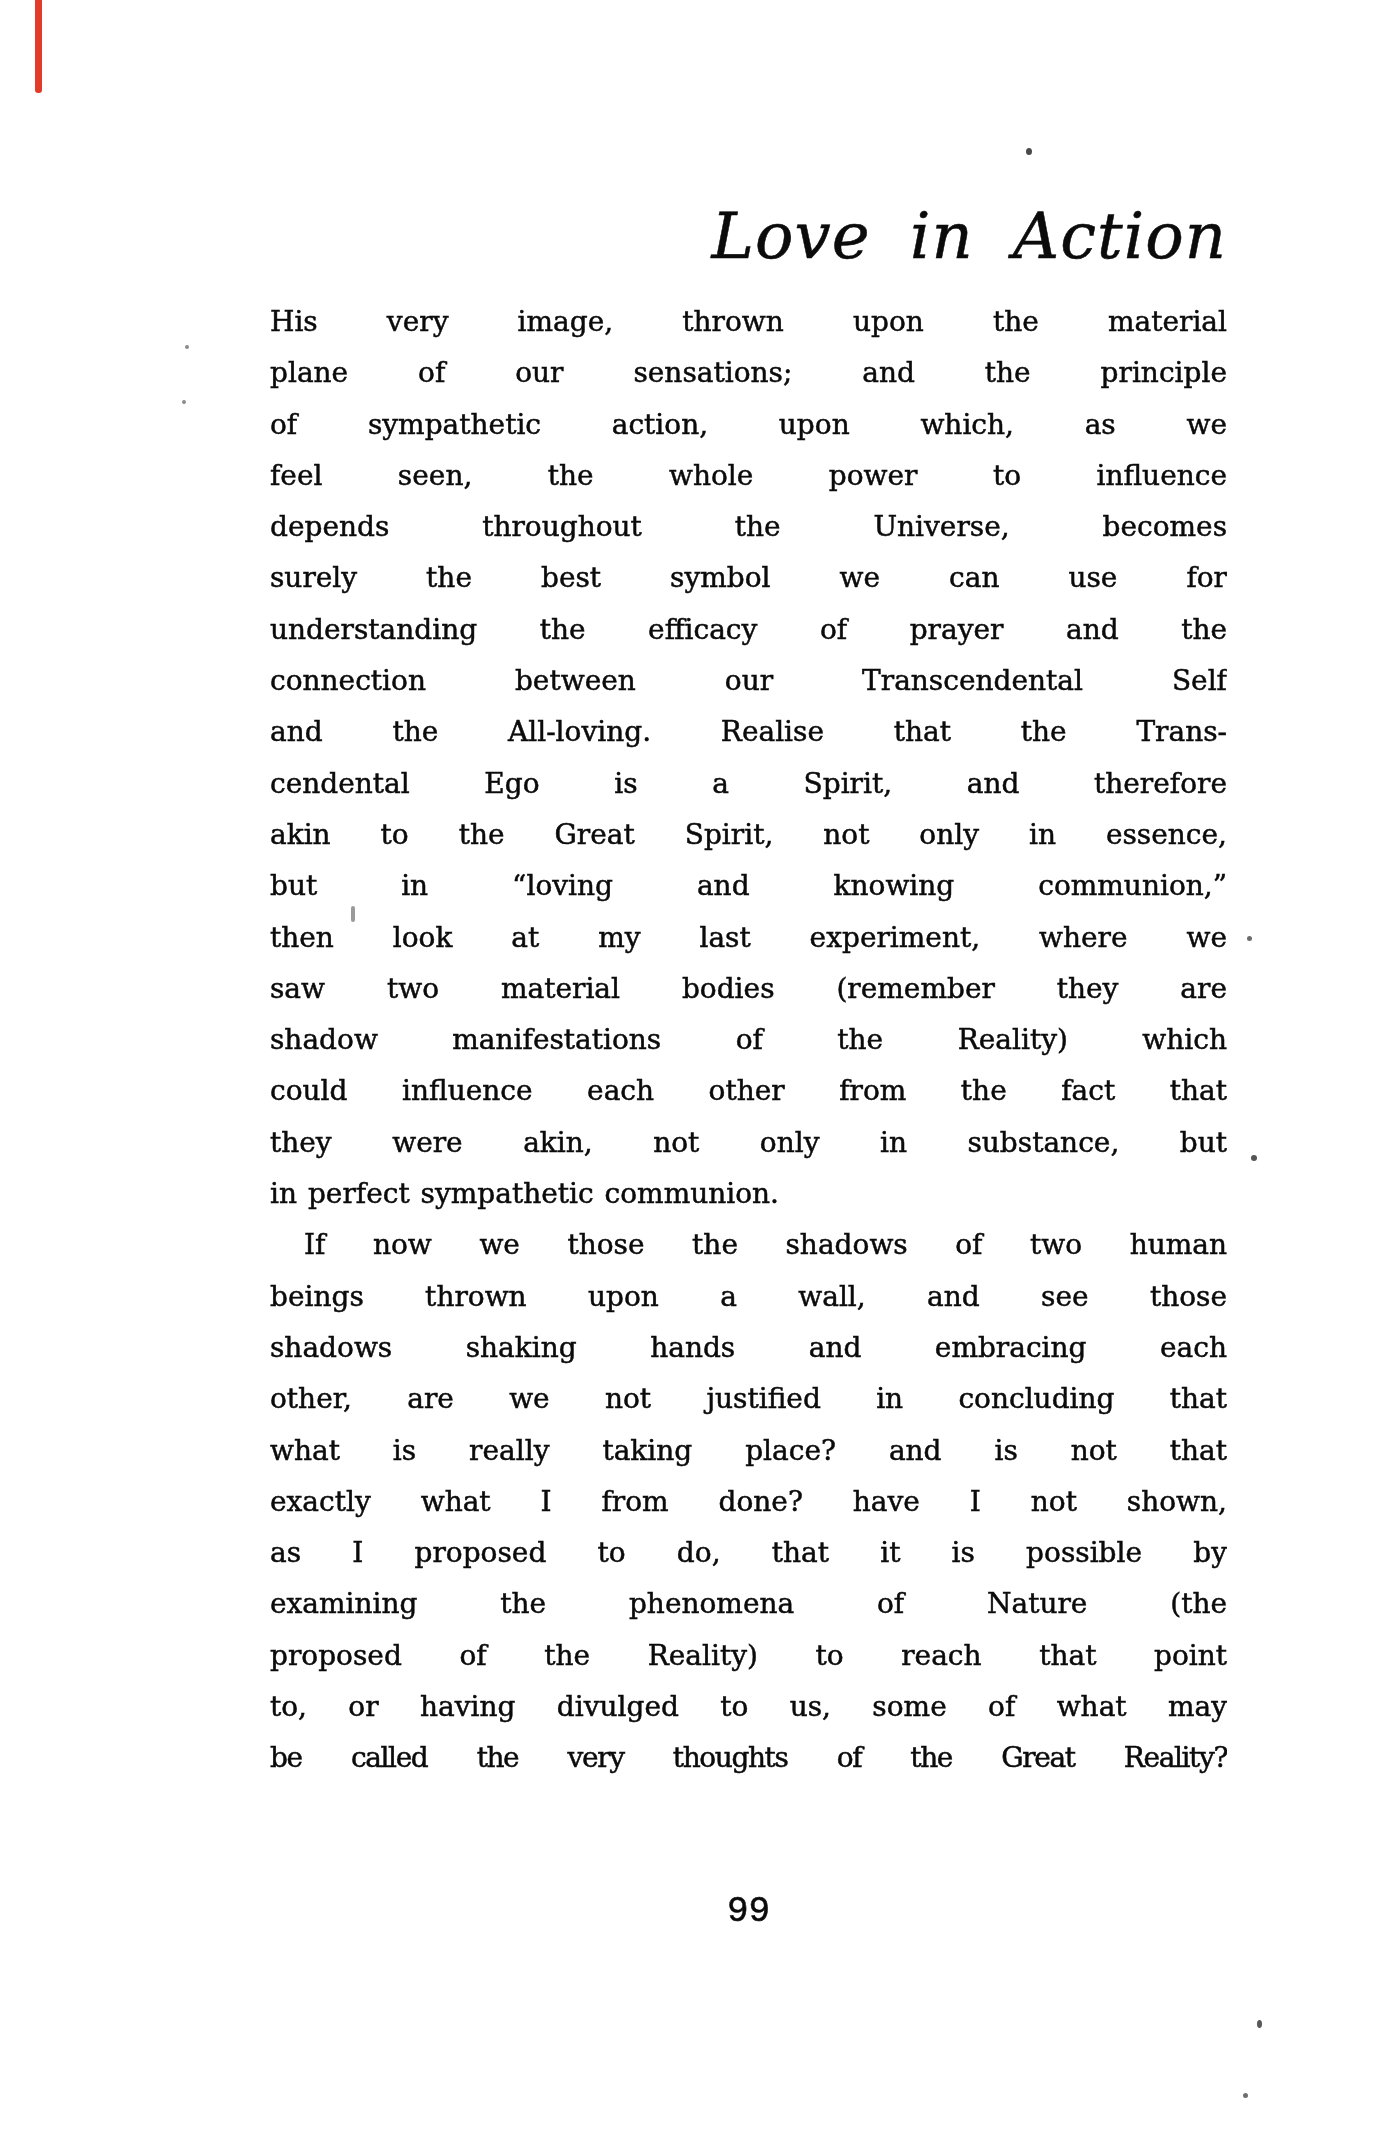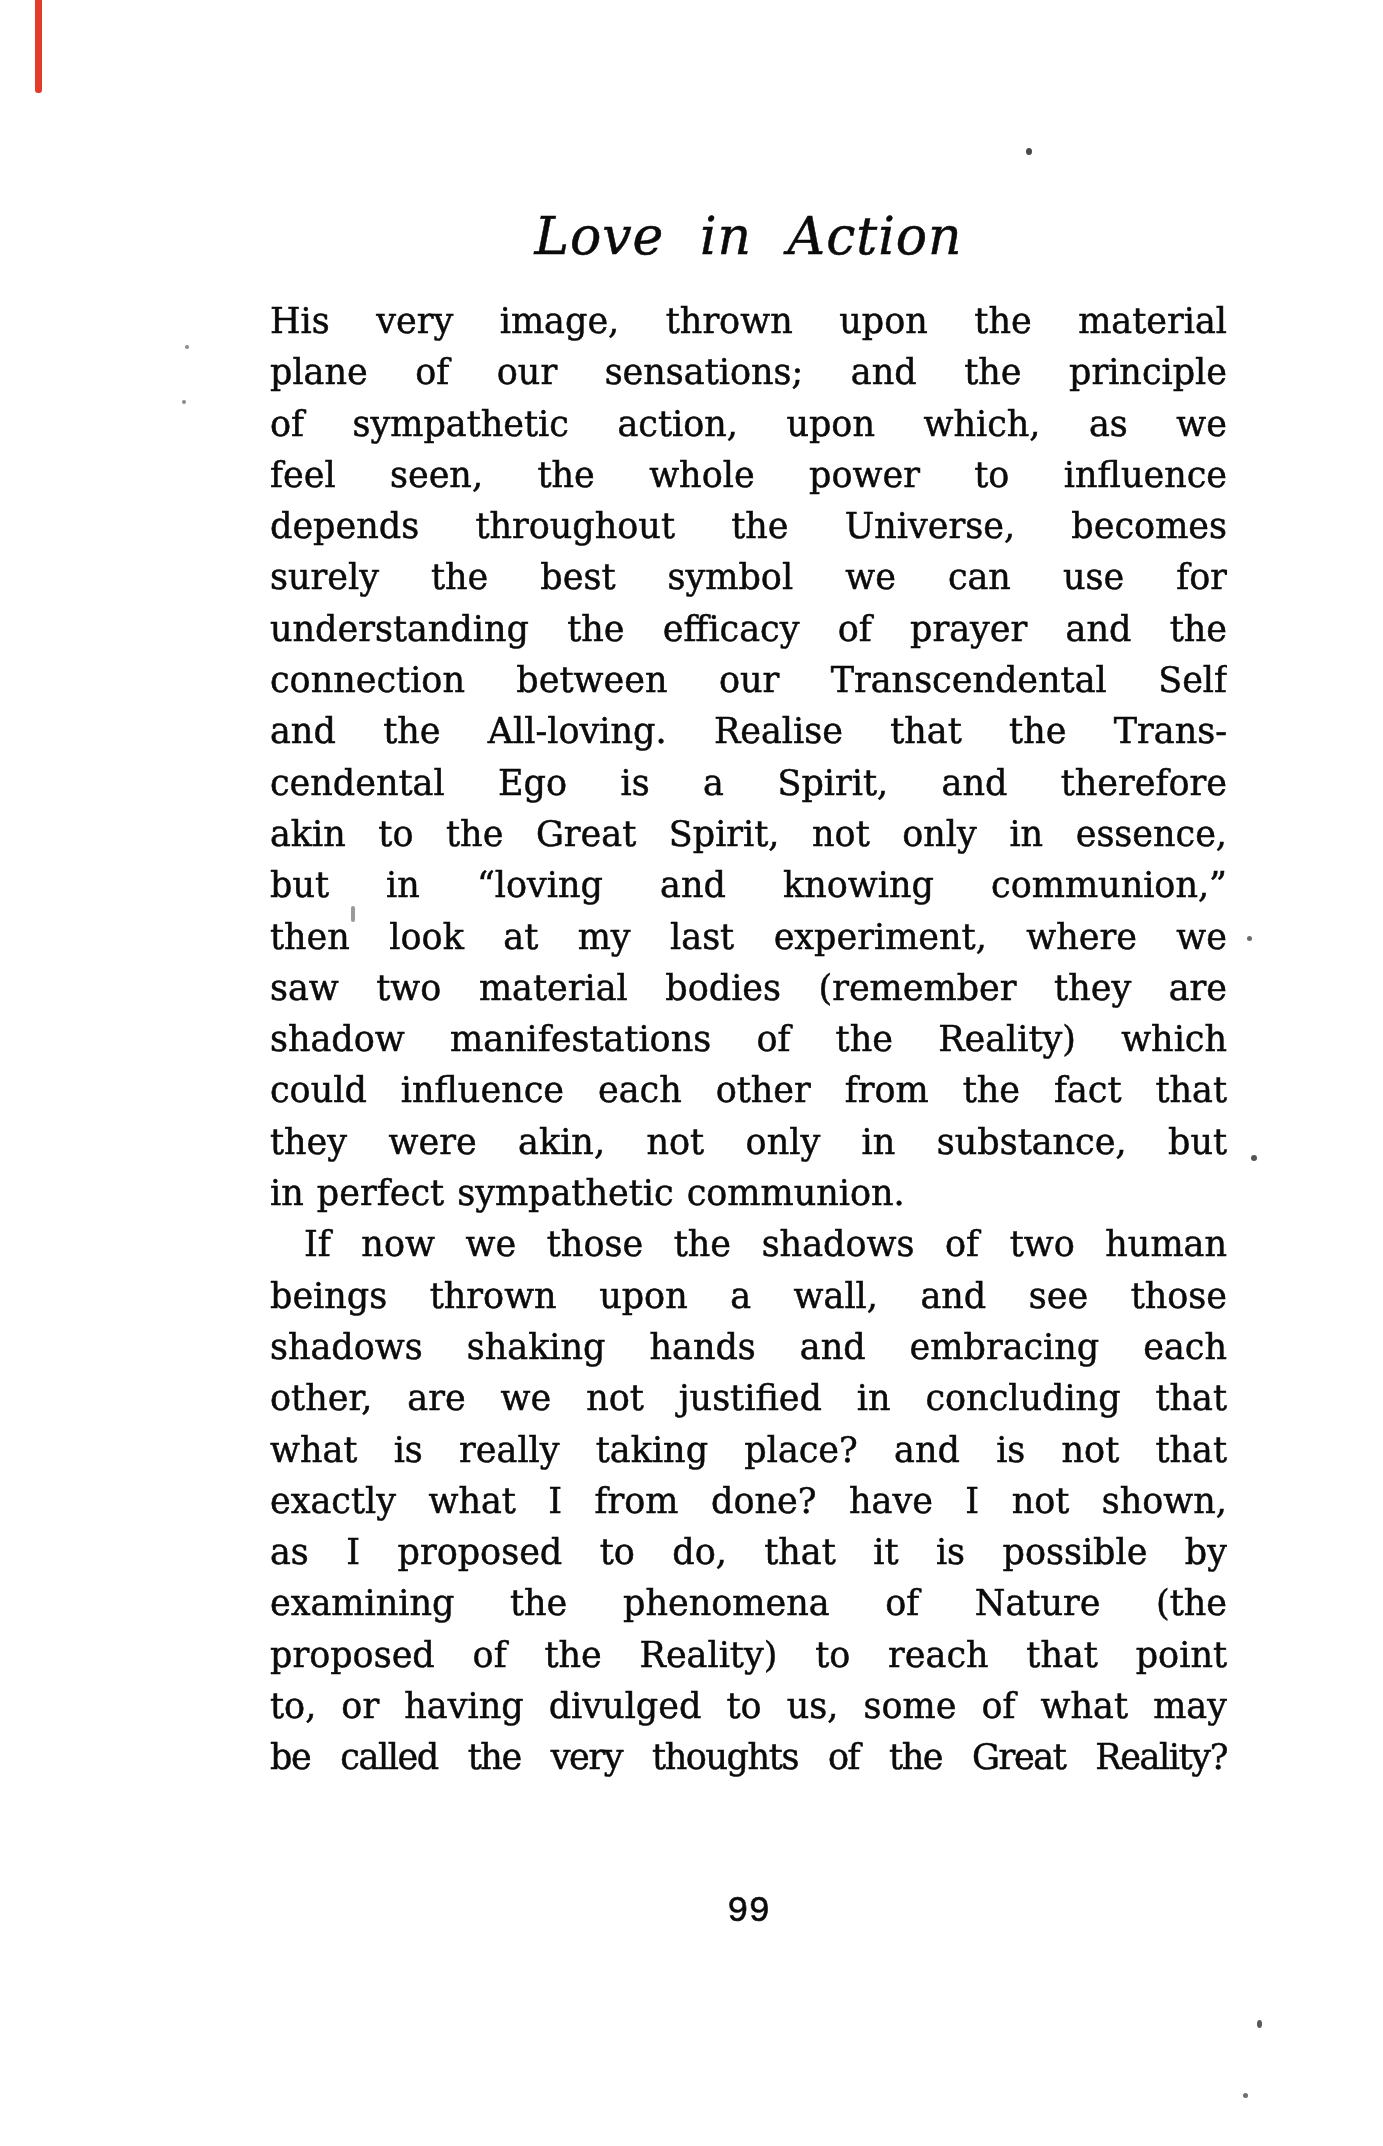--- a/index.html
+++ b/index.html
@@ -9,27 +9,27 @@
     font-family:"DejaVu Serif","Liberation Serif",serif;
     overflow:hidden;
   }
   .page{position:absolute;inset:0;background:#ffffff;}
   .red-mark{
     position:absolute;left:35px;top:0;width:7px;height:93px;
     border-radius:0 0 3px 3px;
   }
   .title{
     position:absolute;left:270px;top:206px;width:957px;margin:0;
-    text-align:center;font-style:italic;font-weight:normal;
-    font-size:52px;line-height:60px;letter-spacing:1px;word-spacing:18px;
+    text-align:right;font-style:italic;font-weight:normal;
+    font-size:64px;line-height:60px;letter-spacing:1px;word-spacing:18px;
     -webkit-text-stroke:0.5px #0b0b0b;
   }
   .body{
     position:absolute;left:270px;top:296px;width:957px;
-    font-size:35px;line-height:51.3px;
+    font-size:28px;line-height:51.3px;
     -webkit-text-stroke:0.5px #0b0b0b;
   }
   .line{
     height:51.3px;overflow:hidden;
     text-align:justify;text-align-last:justify;
     word-spacing:2px;
   }
   .line.para-end{text-align-last:left;}
   .line.indent{text-indent:34px;}
   .line.tight{letter-spacing:-1.4px;word-spacing:-2px;}

